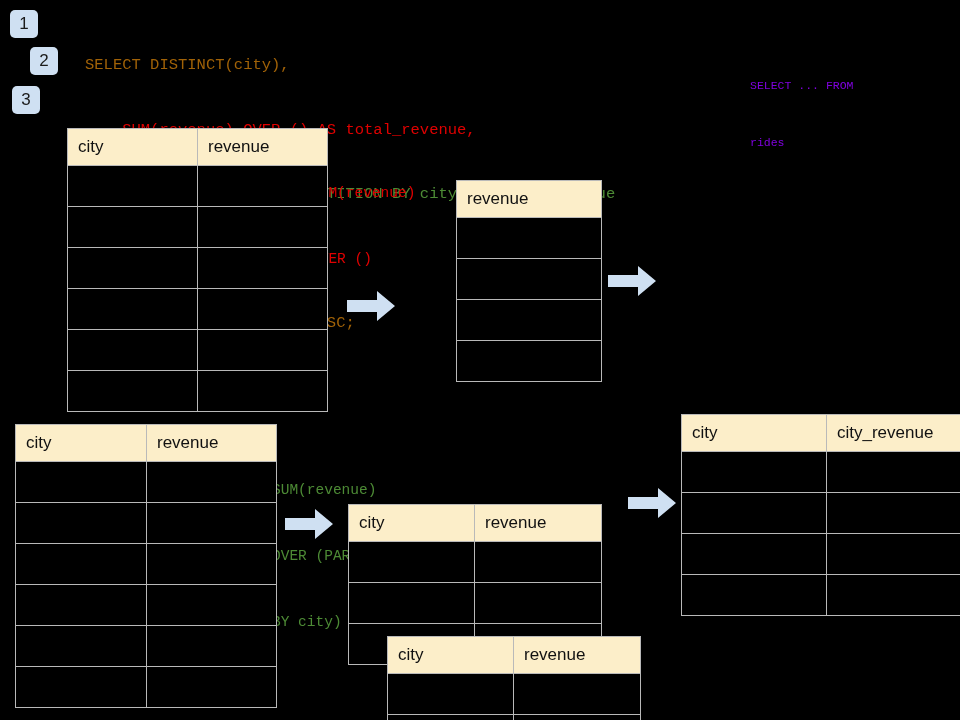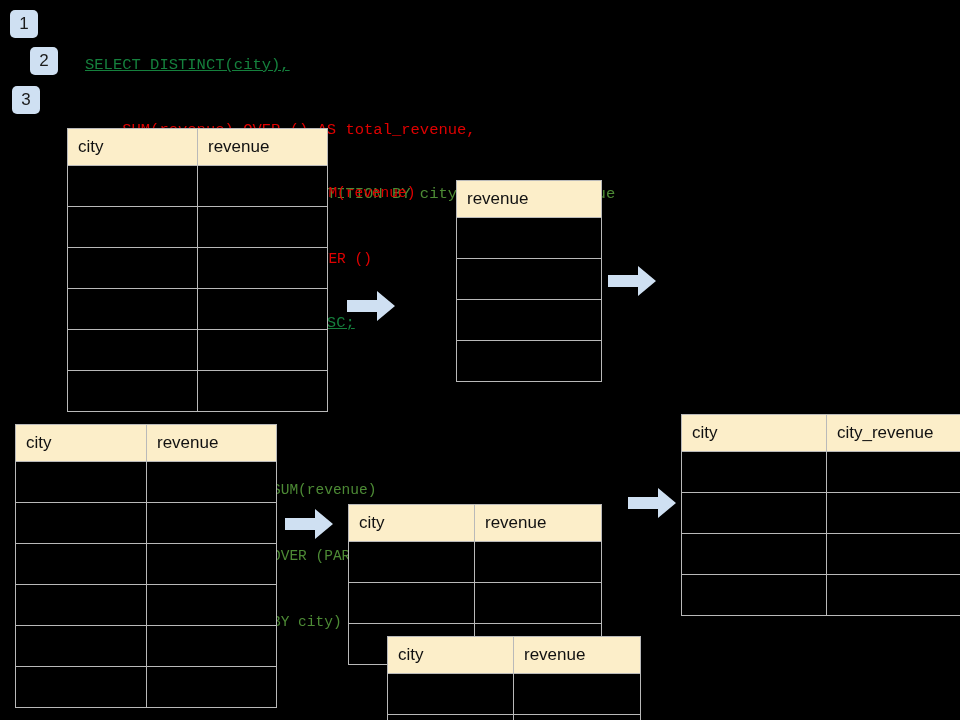--- a/index.html
+++ b/index.html
@@ -34,21 +34,21 @@
   
   .sql-block {
     position: absolute;
     font-family: "Liberation Mono", monospace;
     font-size: 15.5px;
     line-height: 21.5px;
     white-space: pre;
     letter-spacing: 0px;
   }
   .sql-line { white-space: pre; }
-  .c-purple { color: #15803d; text-decoration: underline; }
+  .c-purple { color: #a16207; }
   .c-red    { color: #e00000; }
   .c-green  { color: #4d8b35; }
 
   .sql-note {
     position: absolute;
     font-family: "Liberation Mono", monospace;
     font-size: 11.5px;
     line-height: 19px;
     white-space: pre;
     color: #8000e0;
@@ -104,20 +104,24 @@
   <div class="step-badge" style="left:12px;  top:86px;">3</div>
 
   <div class="sql-block" style="left:85px; top:12px;">
     <div class="sql-line c-purple">SELECT DISTINCT(city),</div>
     <div class="sql-line c-red">    SUM(revenue) OVER () AS total_revenue,</div>
     <div class="sql-line c-green">    SUM(revenue) OVER (PARTITION BY city) as city_revenue</div>
     <div class="sql-line c-purple">  FROM rides</div>
     <div class="sql-line c-purple">  ORDER by city_revenue DESC;</div>
   </div>
 
+  <div class="sql-note" style="left:750px; top:38px;">
+    <div>SELECT ... FROM</div>
+    <div>rides</div>
+  </div>
 
   <div class="annot red" style="left:311px; top:138px;">
     <div>SUM(revenue)</div>
     <div>OVER ()</div>
   </div>
 
   <div class="annot green" style="left:272px; top:435px;">
     <div>SUM(revenue)</div>
     <div>OVER (PARTITION</div>
     <div>BY city)</div>

